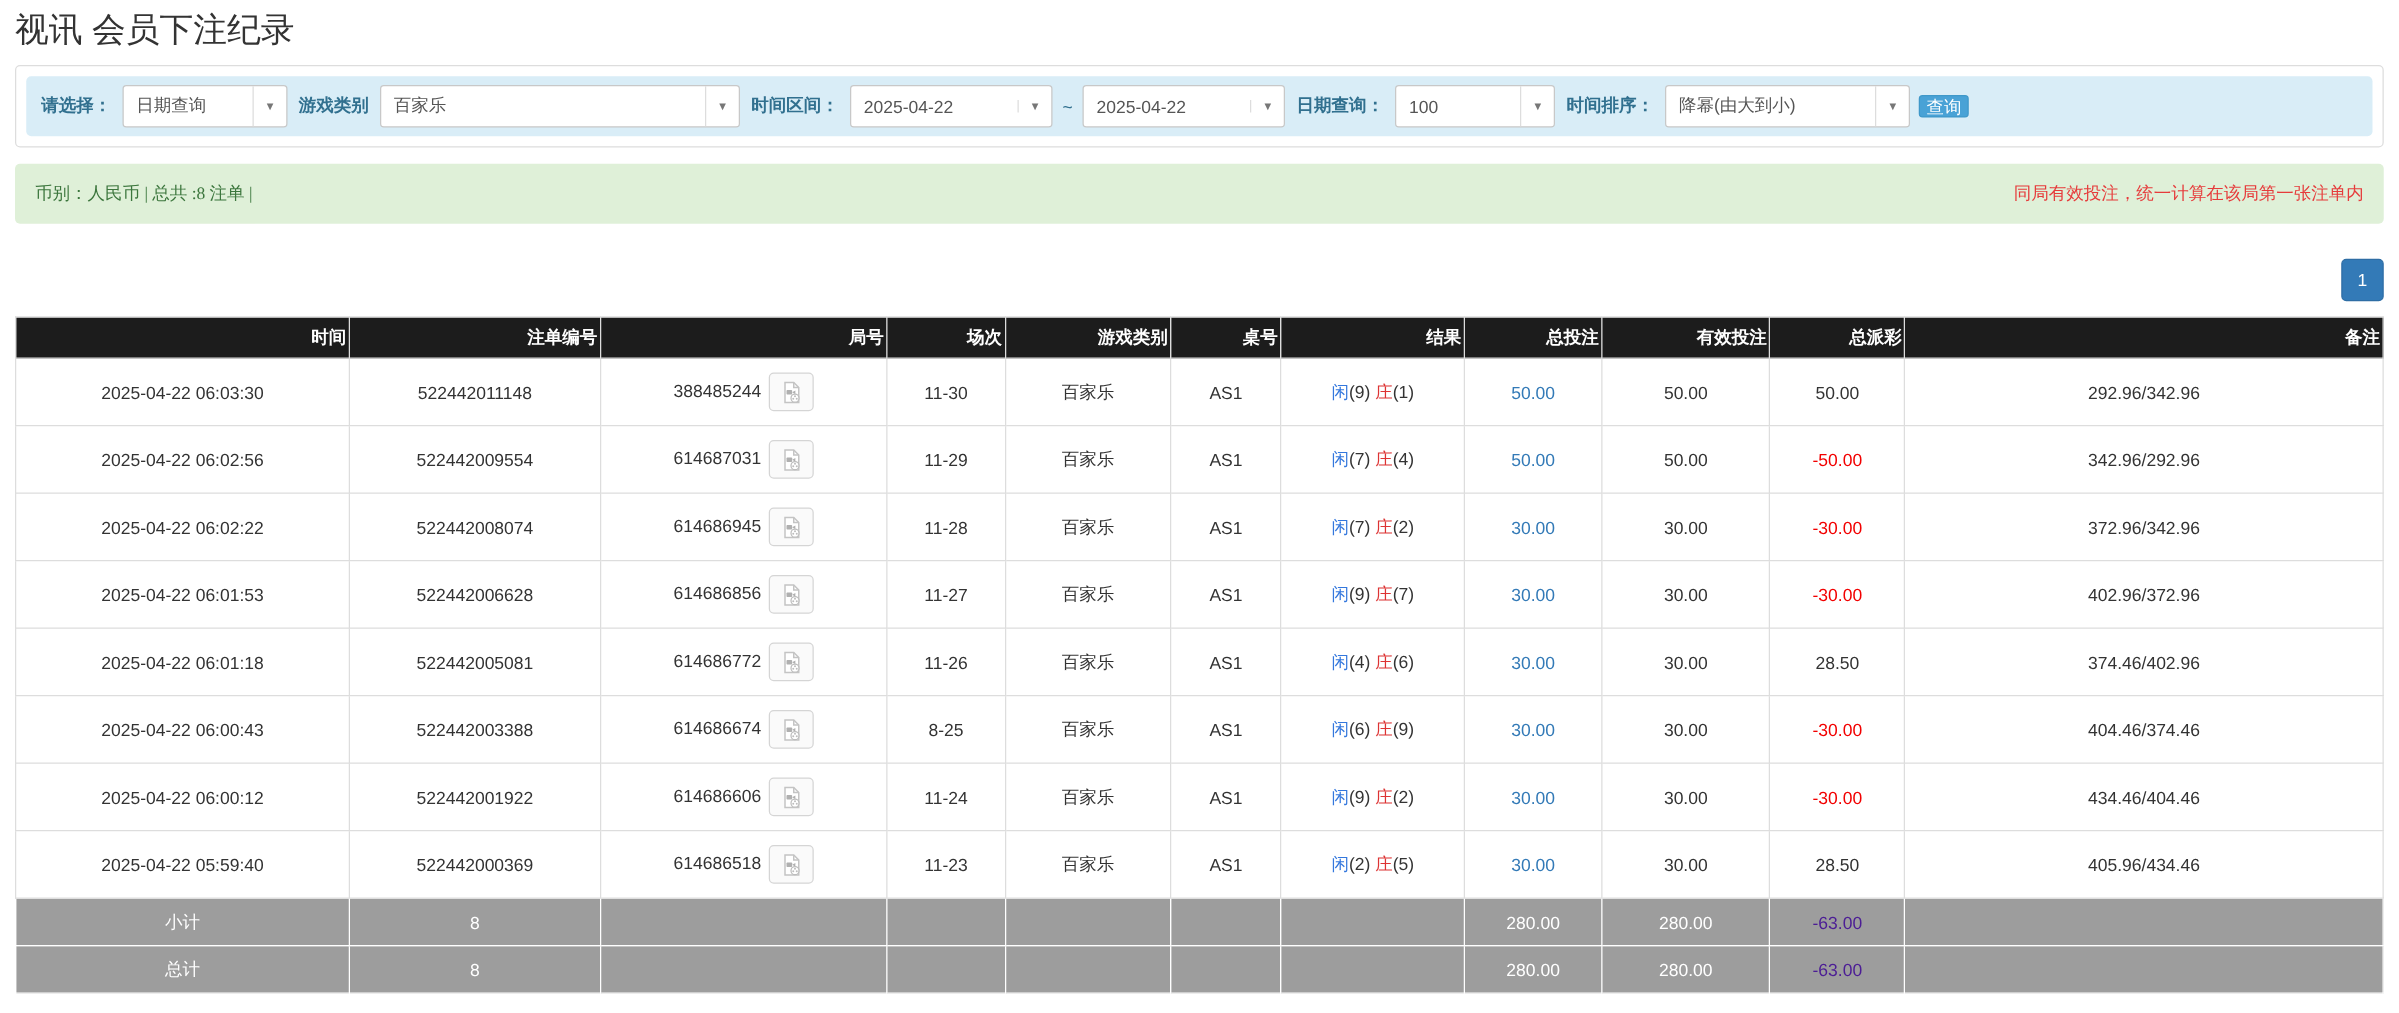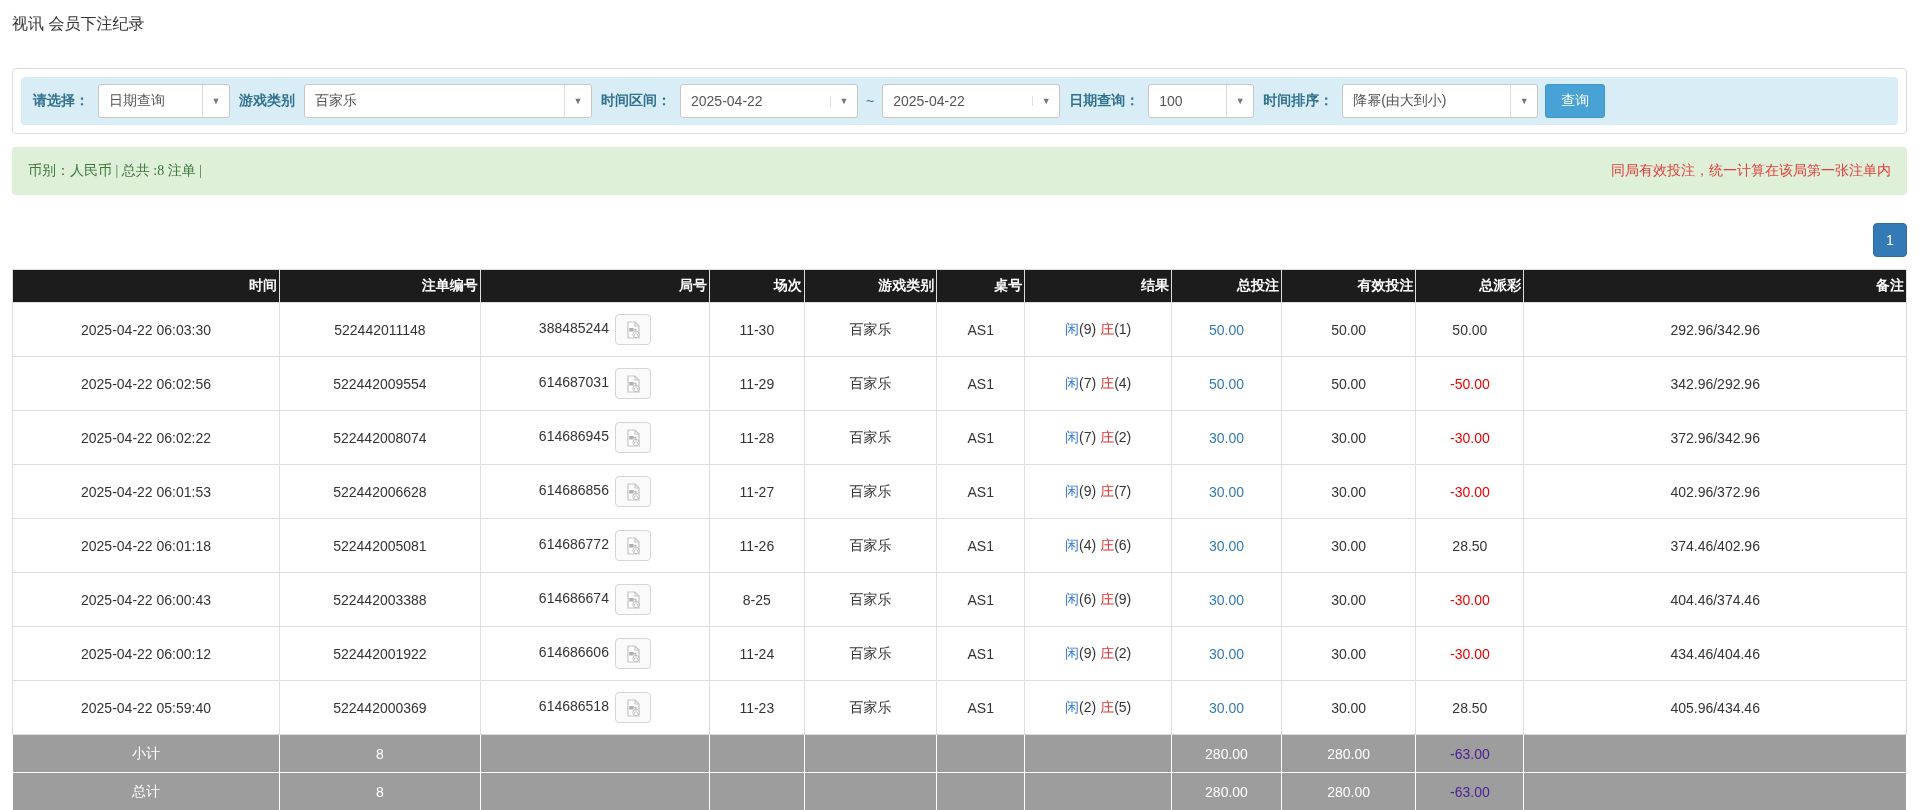--- a/index.html
+++ b/index.html
@@ -5,22 +5,22 @@
   * { box-sizing: border-box; }
   html,body { margin:0; padding:0; background:#fff; }
   body {
     width:1919px; height:810px;
     font-family:"Liberation Sans","DejaVu Sans",sans-serif;
     color:#333; font-size:14px;
   }
   .page { padding:0 12px; }
 
   .page-title {
-    font-size:16px; font-weight:500; color:#333;
-    margin:8px 0 28px 0; line-height:32px;
+    font-size:27px; font-weight:500; color:#333;
+    margin:8px 0 12px 0; line-height:32px;
   }
 
   
   .filter-panel {
     border:1px solid #ddd; border-radius:4px; background:#fff; padding:8px;
   }
   .filter-bar {
     background:#d9edf7; border-radius:4px; padding:7px 10px;
     display:flex; align-items:center; gap:7px;
   }
@@ -33,25 +33,25 @@
   .sel .sel-txt {
     display:flex; align-items:center; padding:0 10px; color:#555; flex:1 1 auto;
     white-space:nowrap; overflow:hidden;
   }
   .sel .sel-arw {
     width:27px; border-left:1px solid #ddd; display:flex; align-items:center;
     justify-content:center; color:#777; font-size:9px; flex:0 0 auto;
   }
   .w-qtype  { width:132px; }
   .w-game   { width:288px; }
-  .w-date   { width:178px;align-items:center; }
-  .w-size   { width:106px; }
+  .w-date   { width:162px;align-items:center; }
+  .w-size   { width:128px; }
   .w-sort   { width:196px; }
   .btn-search {
-    height:34px; padding:0 15px; border:1px solid #3f98c9; border-radius:3px;
+    height:18px; padding:0 5px; border:1px solid #3f98c9; border-radius:3px;
     background:#49a2d6; color:#fff; font-size:14px; cursor:pointer;
   }
 
   
   .summary-bar {
     margin-top:13px; background:#dff0d8; border-radius:4px;
     padding:15px 16px; display:flex; justify-content:space-between; align-items:center;font-family:Liberation Serif, serif;
   }
   .summary-left  { color:#3c763d; }
   .summary-right { color:#e63b3b; }

